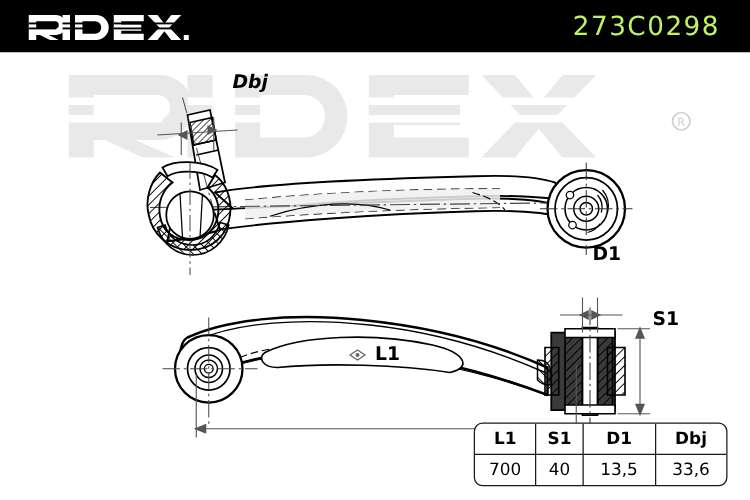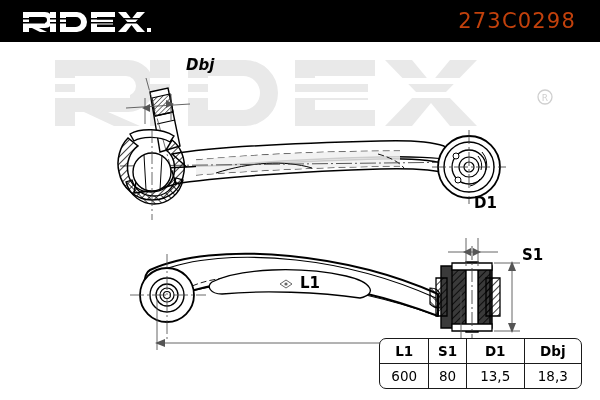--- a/index.html
+++ b/index.html
@@ -17,21 +17,21 @@
     position:absolute;left:0;top:0;width:600px;height:42px;
     background:#000000;
   }
   .logo{
     position:absolute;left:22px;top:11px;
     height:22px;width:130px;
   }
   .logo svg{display:block;}
   .partno{
     position:absolute;right:24px;top:9px;
-    color:#c2410c;
+    color:#bef264;
     font-size:21px;
     font-weight:400;
     letter-spacing:1.2px;
     font-family:"DejaVu Sans",sans-serif;
   }
 
   
   .canvas{
     position:absolute;left:0;top:42px;width:600px;height:358px;
     background:#ffffff;
@@ -348,22 +348,22 @@
       <thead>
         <tr>
           <th>L1</th>
           <th>S1</th>
           <th>D1</th>
           <th>Dbj</th>
         </tr>
       </thead>
       <tbody>
         <tr>
-          <td>600</td>
-          <td>80</td>
+          <td>700</td>
+          <td>40</td>
           <td>13,5</td>
-          <td>18,3</td>
+          <td>33,6</td>
         </tr>
       </tbody>
     </table>
   </div>
 
 </div>
 
 </body></html>

